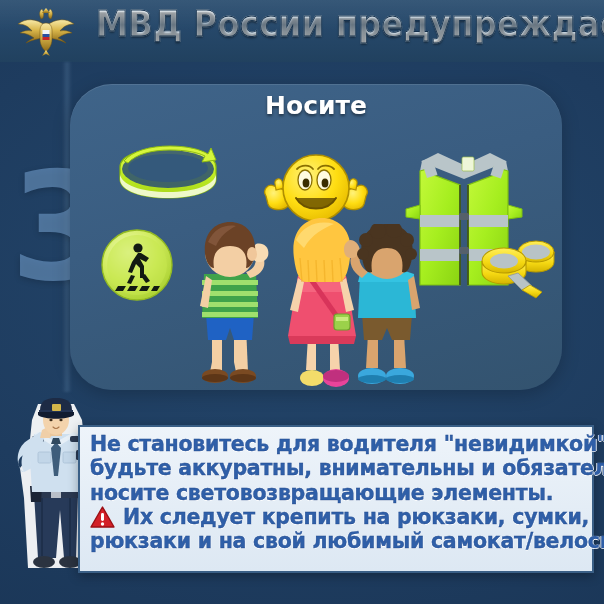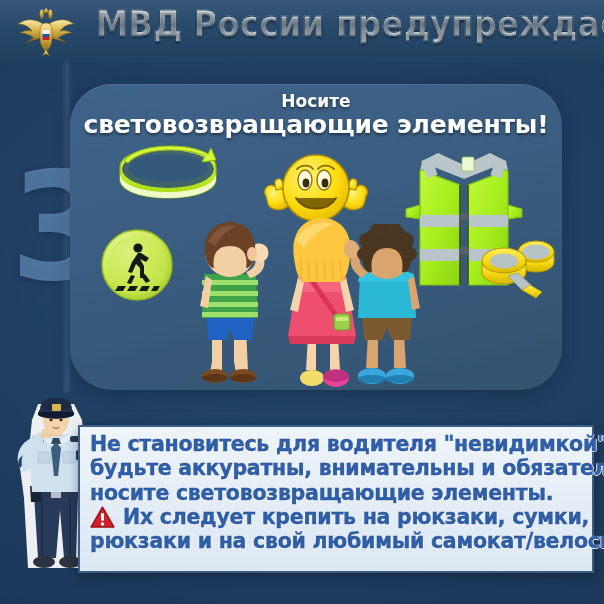--- a/index.html
+++ b/index.html
@@ -67,21 +67,21 @@
     background:linear-gradient(165deg,#3f6489 0%,#3a5d81 40%,#33536f 100%);
     box-shadow:0 4px 18px rgba(0,0,0,.22), inset 0 1px 0 rgba(255,255,255,.10);
   }
   .panel-title{
     position:absolute; left:0; right:0; top:8px;
     text-align:center; color:#ffffff;
     font-family:"DejaVu Sans", sans-serif;
     font-weight:bold; line-height:1.12;
     text-shadow:0 2px 3px rgba(0,0,0,.45);
   }
-  .panel-title .l1{ font-size:17px; display:block; }
+  .panel-title .l1{ font-size:25px; display:block; }
   .panel-title .l2{ font-size:25px; display:block; letter-spacing:-.2px; }
 
   
   .art{ position:absolute; inset:0; pointer-events:none; }
   .art > *{ position:absolute; }
 
   
   .bracelet{ left:112px; top:143px; width:112px; height:62px; }
   
   .smiley{ left:262px; top:150px; width:108px; height:78px; }
@@ -160,21 +160,20 @@
 
     <div class="header-title">МВД России предупреждает</div>
   </div>
 
   <div class="vstripe"></div>
   <div class="big-num">3</div>
 
   <div class="panel">
     <div class="panel-title">
       <span class="l1">Носите</span>
-      <span class="l2">световозвращающие элементы!</span>
     </div>
   </div>
 
   <div class="art">
 
     <svg class="bracelet" viewBox="0 0 112 62">
       <defs>
         <linearGradient id="brGrad" x1="0" y1="0" x2="0" y2="1">
           <stop offset="0" stop-color="#e7fb62"></stop>
             <stop offset="50%" stop-color="#c2ee24"></stop>

